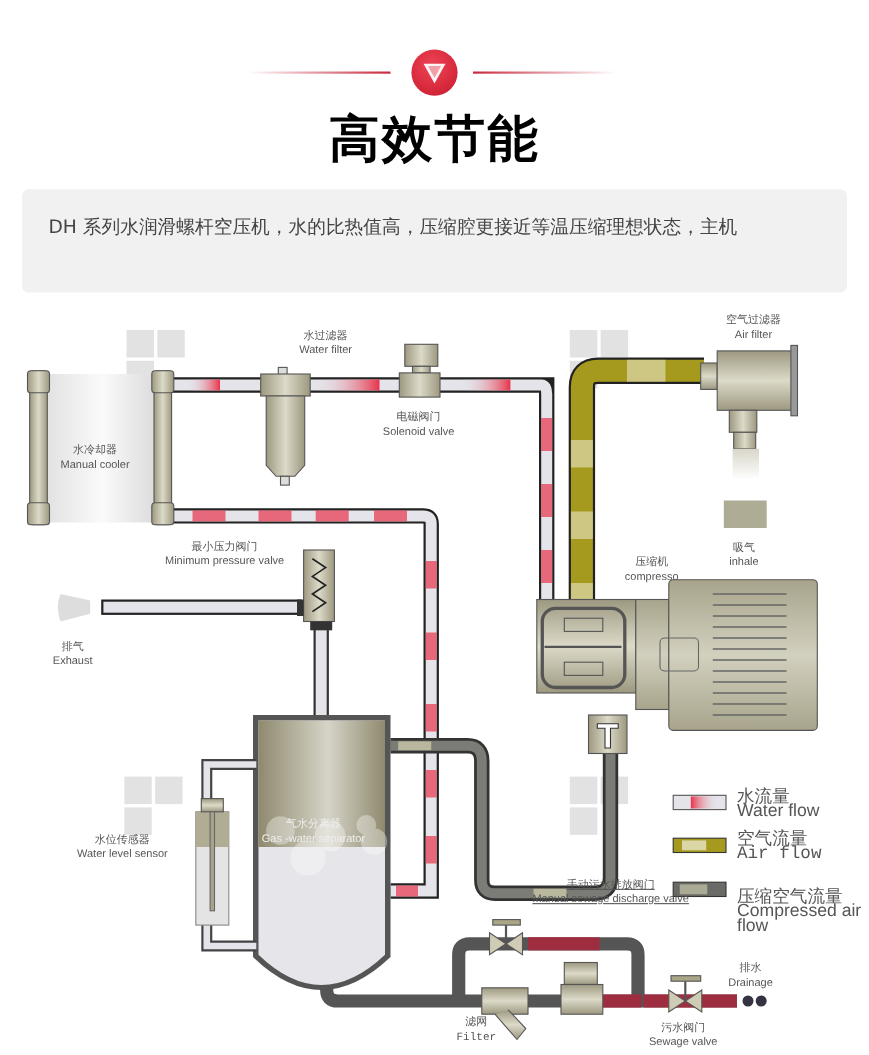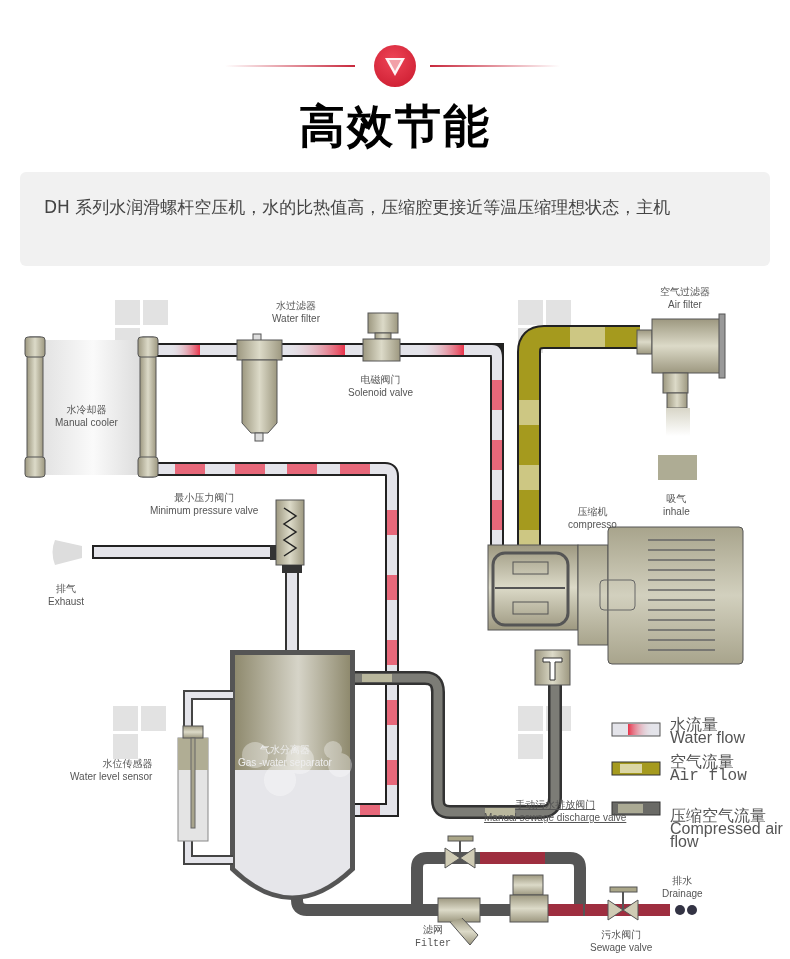--- a/index.html
+++ b/index.html
@@ -289,21 +289,21 @@
     <div>compresso</div>
   </div>
 <div class="lbl" style="left:663px;top:492px;">
     <div>吸气</div>
     <div>inhale</div>
   </div>
 <div class="lbl" style="left:238px;top:703px;color:#eee;margin-top:40px;">
     <div>气水分离器</div>
     <div>Gas -water separator</div>
   </div>
-<div class="lbl" style="left:70px;top:757px;text-align:right;">
+<div class="lbl" style="left:70px;top:757px;">
     <div>水位传感器</div>
     <div>Water level sensor</div>
   </div>
 <div class="lbl" style="left:484px;top:798px;text-decoration:underline;">
     <div>手动污水排放阀门</div>
     <div>Manual sewage discharge valve</div>
   </div>
 <div class="lbl" style="left:662px;top:874px;">
     <div>排水</div>
     <div>Drainage</div>

